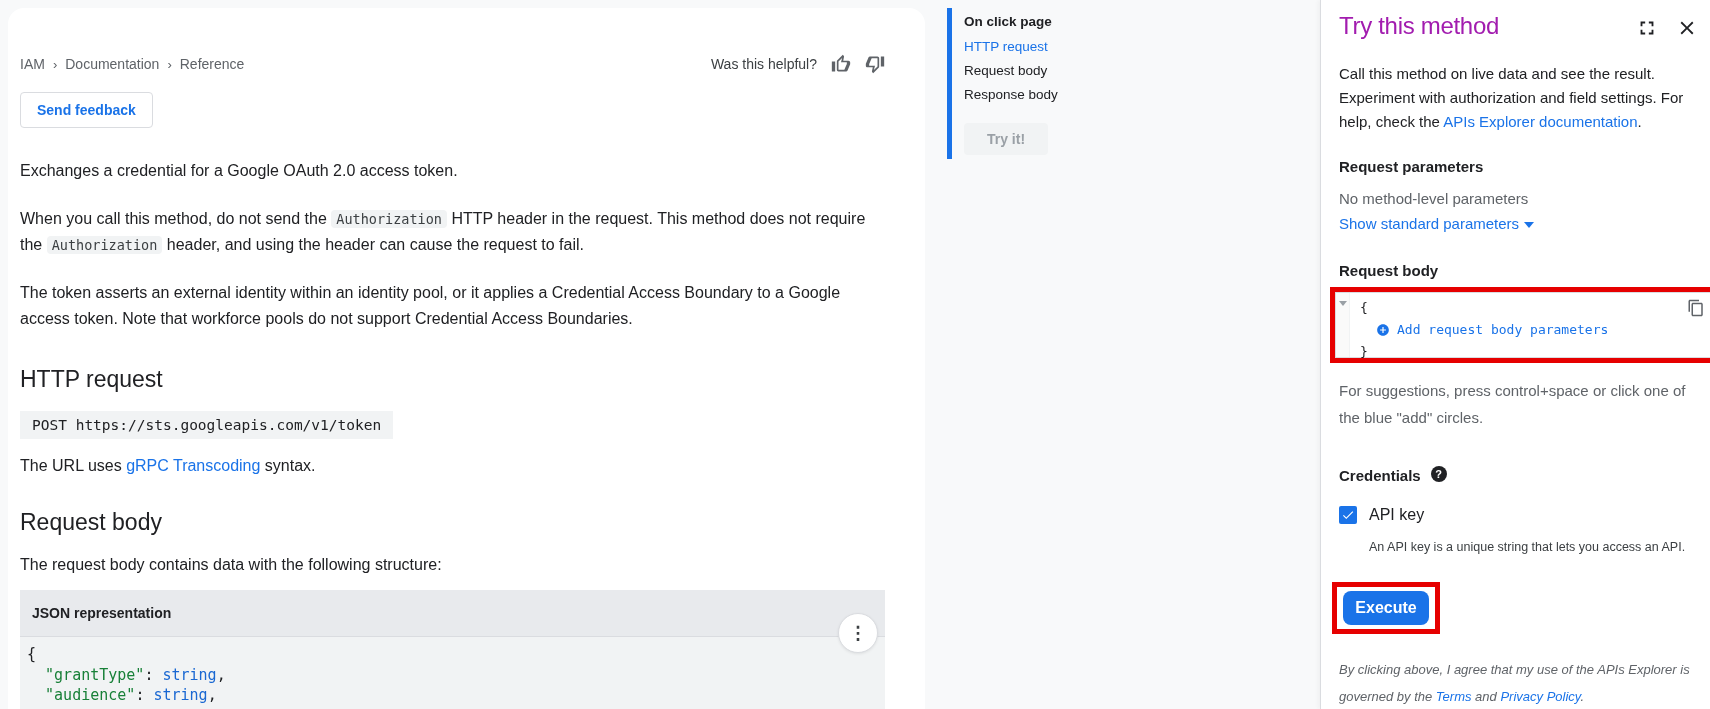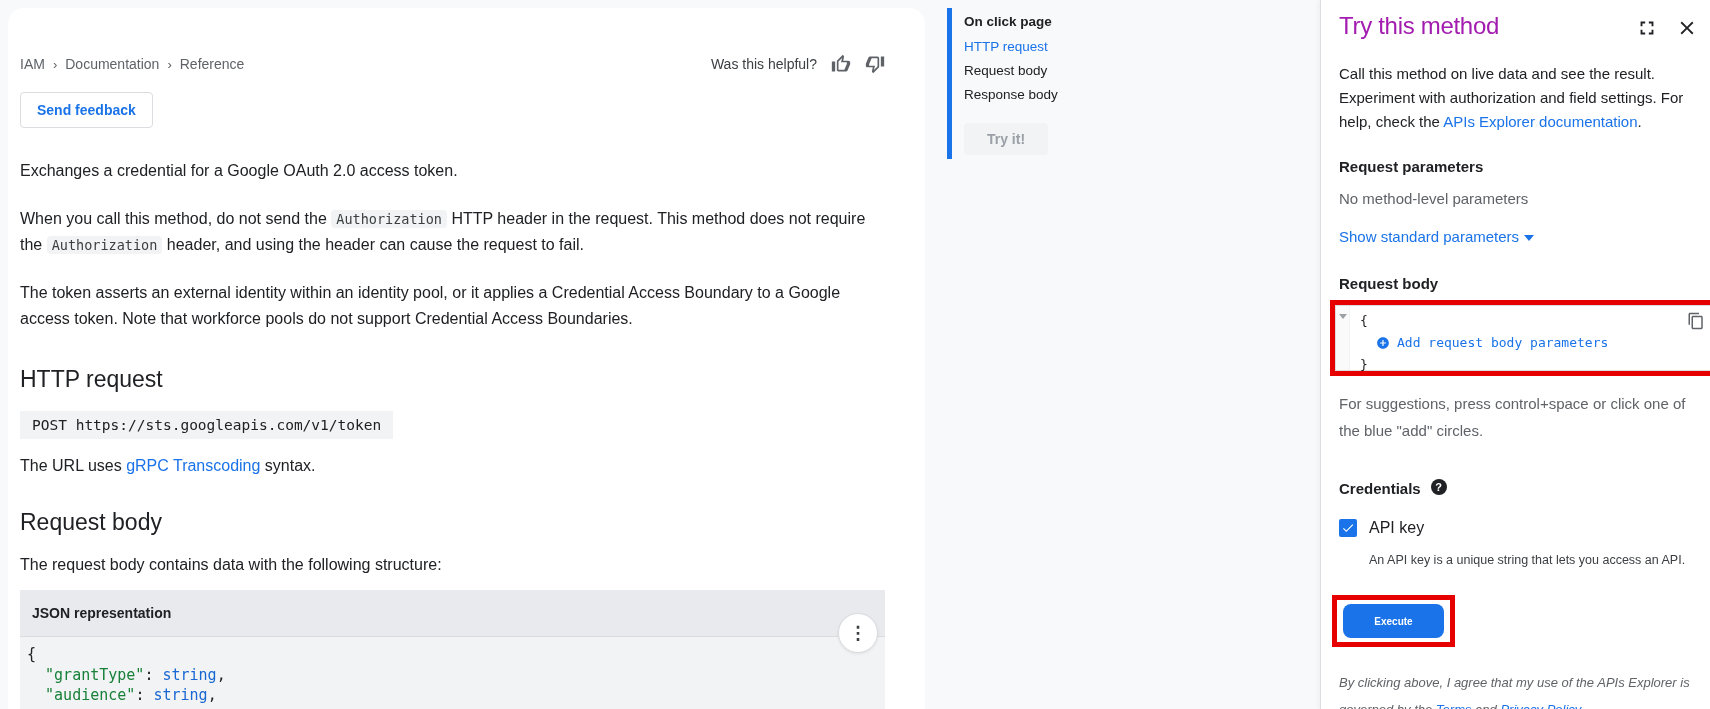--- a/index.html
+++ b/index.html
@@ -68,21 +68,21 @@
                border-left:1px solid #dadce0; box-shadow:-2px 0 4px rgba(0,0,0,.04); padding:12px 16px 0 18px; }
   .tp-title { font-size:24px; font-weight:400; color:#a21caf; letter-spacing:-0.3px; }
   .tp-icon { position:absolute; top:17px; width:22px; height:22px; color:#202124; cursor:pointer; }
   .tp-icon svg { width:22px; height:22px; }
   .tp-expand { right:52px; }
   .tp-close { right:12px; }
   .tp-intro { margin-top:22px; font-size:15px; line-height:24px; color:#202124; max-width:358px; }
   .tp-h { font-size:15px; font-weight:700; color:#202124; }
   .tp-req-params { margin-top:24px; }
   .tp-muted { margin-top:15px; font-size:15px; color:#5f6368; }
-  .tp-show-std { margin-top:21px; font-size:15px; color:#1a73e8; display:flex; align-items:center; gap:5px; cursor:pointer; }
+  .tp-show-std { margin-top:8px; font-size:15px; color:#1a73e8; display:flex; align-items:center; gap:5px; cursor:pointer; }
   .chev-down { width:0; height:0; border-left:5px solid transparent; border-right:5px solid transparent;
                border-top:6px solid #1a73e8; margin-top:2px; }
   .tp-req-body { margin-top:30px; }
   .red-box { margin-top:8px; margin-left:-9px; border:5px solid #e60000; width:389px; }
   .editor { background:#fff; border:1px solid #dadce0; height:66px; position:relative; display:flex; }
   .editor-gutter { width:14px; background:#fafafa; border-right:1px solid #f1f3f4; }
   .fold-arrow { width:0; height:0; border-left:4px solid transparent; border-right:4px solid transparent;
                 border-top:5px solid #9aa0a6; margin:8px auto 0; }
   .editor-code { padding:4px 0 0 10px; font-family:"DejaVu Sans Mono", monospace; font-size:13px; line-height:22px; color:#202124; }
   .add-line { display:flex; align-items:center; gap:7px; color:#1a73e8; cursor:pointer; padding-left:16px; }
@@ -93,22 +93,22 @@
   .tp-cred-row { margin-top:36px; display:flex; align-items:center; gap:10px; }
   .help-circle { width:16px; height:16px; border-radius:50%; background:#202124; color:#fff; font-size:11px; font-weight:700;
                  display:flex; align-items:center; justify-content:center; margin-top:-4px; cursor:pointer; }
   .apikey-row { margin-top:22px; display:flex; align-items:center; gap:12px; }
   .checkbox { width:18px; height:18px; background:#1a73e8; border-radius:2px; display:flex; align-items:center;
               justify-content:center; cursor:pointer; }
   .checkbox svg { width:14px; height:14px; color:#fff; }
   .apikey-label { font-size:16px; color:#202124; cursor:pointer; }
   .apikey-desc { margin-top:16px; margin-left:30px; font-size:12.5px; color:#3c4043; }
   .red-box-btn { display:inline-block; margin-top:28px; margin-left:-7px; border:5px solid #e60000; padding:4px 6px; }
-  .execute-btn { width:101px; height:34px; background:#1a73e8; color:#fff; border:none; border-radius:8px;
-                 font-size:10px; font-weight:700; cursor:pointer; font-family:"Liberation Sans",sans-serif; }
+  .execute-btn { width:86px; height:34px; background:#1a73e8; color:#fff; border:none; border-radius:8px;
+                 font-size:16px; font-weight:700; cursor:pointer; font-family:"Liberation Sans",sans-serif; }
   .tp-footer { margin-top:22px; font-size:13px; line-height:27px; font-style:italic; color:#5f6368; max-width:372px; }
   .tp-footer a { color:#1a73e8; text-decoration:none; cursor:pointer; }
 </style>
 </head>
 <body>
 
 <div class="page-bg"></div>
 
 <div class="main-card">
 

